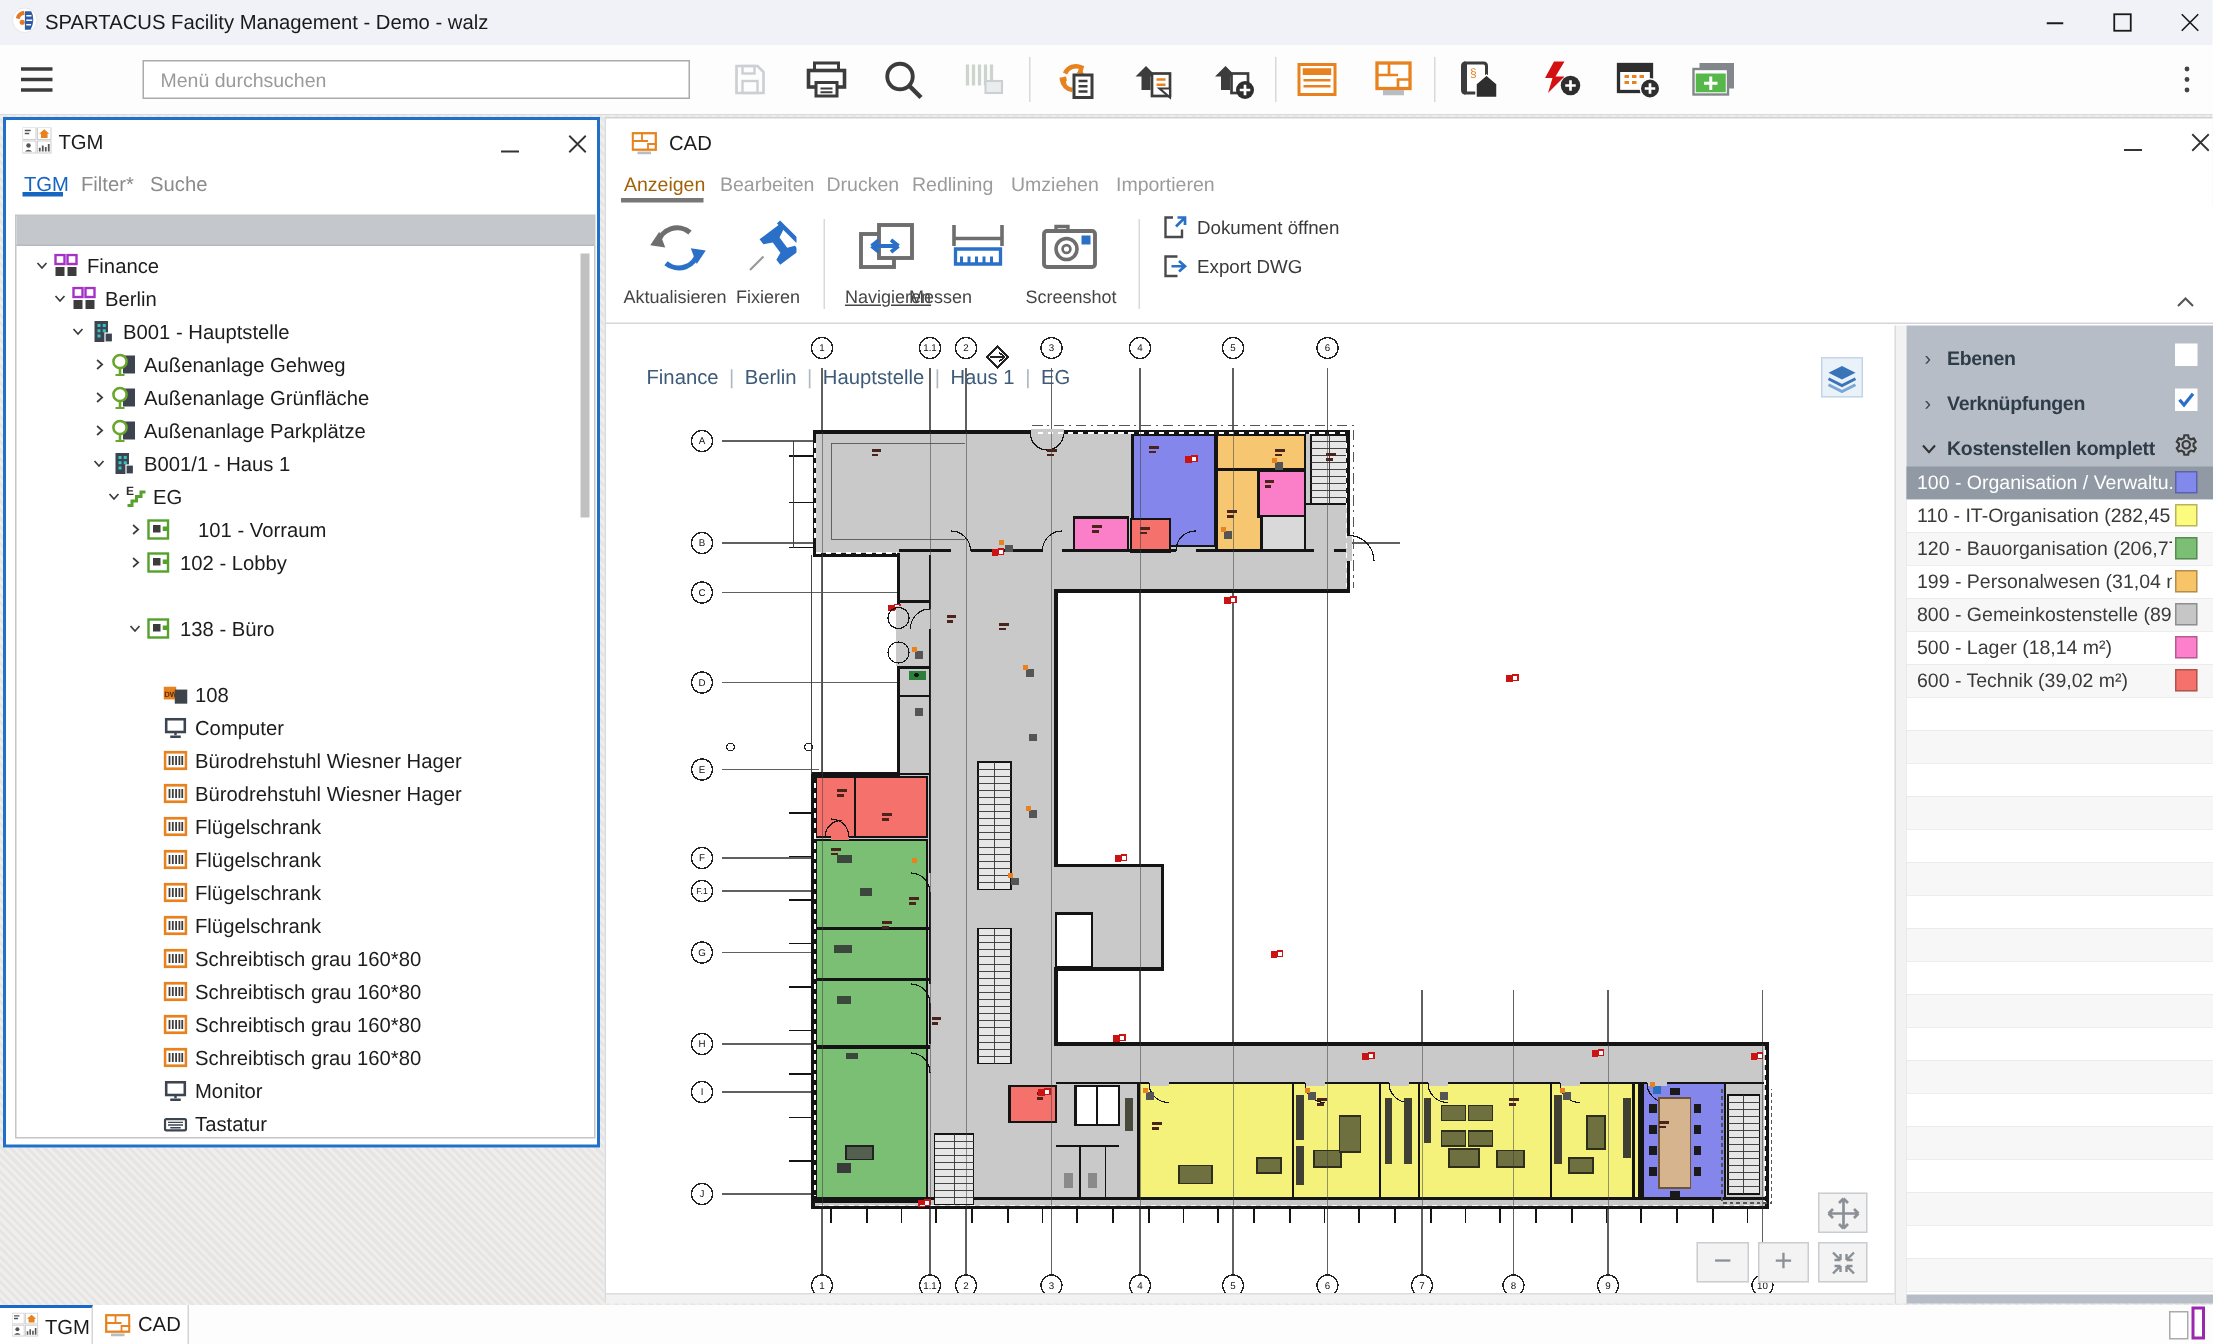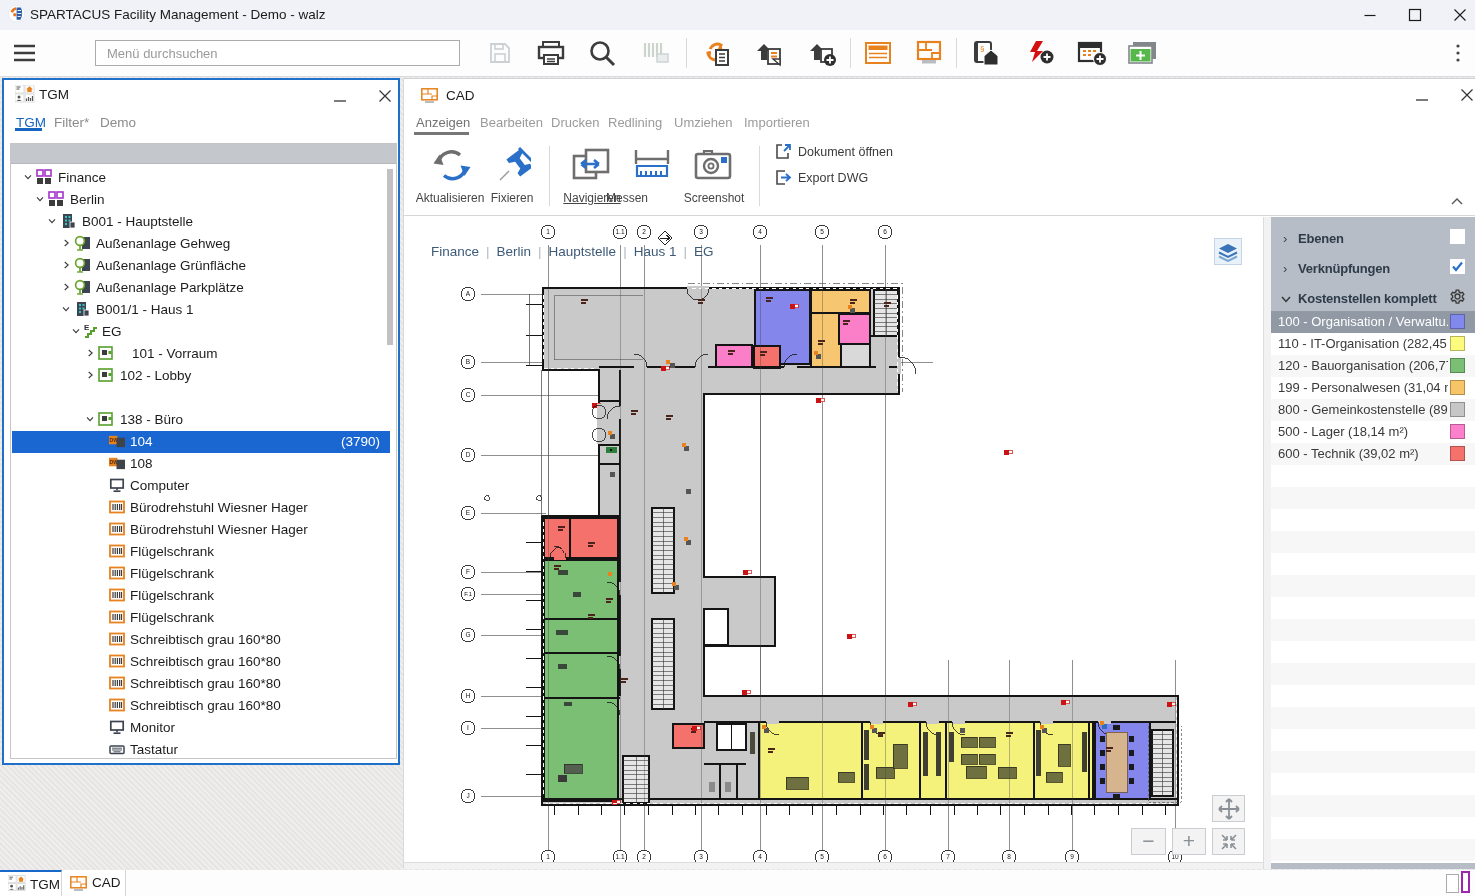--- a/index.html
+++ b/index.html
@@ -193,21 +193,21 @@
     </svg>
     <div class="hdr-title">TGM</div>
     <svg class="abs" style="left:328px;top:13px" width="16" height="16" viewBox="0 0 16 16">
         <path d="M2 8 h12" stroke="#333" stroke-width="1.3"></path>
       </svg>
     <svg class="abs" style="left:373px;top:8px" width="16" height="16" viewBox="0 0 16 16">
         <path d="M2.5 2.5 l11 11 M13.5 2.5 l-11 11" stroke="#333" stroke-width="1.2"></path>
       </svg>
     <div class="tabs" style="left:12px;top:35px;color:#1665c0;">TGM</div>
     <div class="tabs" style="left:50px;top:35px;">Filter*</div>
-    <div class="tabs" style="left:96px;top:35px;">Demo</div>
+    <div class="tabs" style="left:96px;top:35px;">Suche</div>
     <div class="abs" style="left:11px;top:48px;width:27px;height:3px;background:#1665c0;"></div>
     <div class="treebox">
       <div class="treehead"></div>
       <div class="abs" style="left:376px;top:25px;width:6px;height:176px;background:#c1c1c1;"></div>
       <div class="trow" style="top:23px">
           <svg class="chev" style="left:11px" width="12" height="14" viewBox="0 0 12 14">
             <path d="M2.5 5 L6 9 L9.5 5" fill="none" stroke="#3c3c3c" stroke-width="1.3"></path>
           </svg>
           <svg class="ticon" style="left:25px" width="16" height="16" viewBox="0 0 16 16">
             <rect x="1" y="1" width="6" height="6" fill="none" stroke="#a333c8" stroke-width="1.6"></rect>
@@ -330,30 +330,20 @@
   <div class="trow" style="top:265px">
           <svg class="chev" style="left:73px" width="12" height="14" viewBox="0 0 12 14">
             <path d="M2.5 5 L6 9 L9.5 5" fill="none" stroke="#3c3c3c" stroke-width="1.3"></path>
           </svg>
           <svg class="ticon" style="left:87px" width="16" height="16" viewBox="0 0 16 16">
             <rect x="1" y="2" width="13" height="12" fill="none" stroke="#55a12c" stroke-width="1.6"></rect>
             <rect x="4" y="5" width="5" height="5" fill="#3c3c3c"></rect>
             <rect x="10.5" y="6" width="3" height="3" fill="#55a12c"></rect>
           </svg>
           <div class="lbl" style="left:109px;">138 - Büro</div>
-        </div>
-  <div class="trow" style="top:287px">
-          <div class="selrow" style="width:378px"></div>
-          <svg class="ticon" style="left:98px" width="17" height="15" viewBox="0 0 17 15">
-            <rect x="0" y="2" width="9" height="9" fill="#e8821e"></rect>
-            <text x="0.5" y="9" font-size="5.5" font-weight="bold" fill="#5a2d0c" font-family="Liberation Sans">DWG</text>
-            <rect x="8" y="4" width="9" height="10" fill="#3f444b"></rect>
-          </svg>
-          <div class="lbl" style="left:119px;color:#fff;">104</div>
-          <div class="lbl" style="left:330px;color:#fff;">(3790)</div>
         </div>
   <div class="trow" style="top:309px">
           <svg class="ticon" style="left:98px" width="17" height="15" viewBox="0 0 17 15">
             <rect x="0" y="2" width="9" height="9" fill="#e8821e"></rect>
             <text x="0.5" y="9" font-size="5.5" font-weight="bold" fill="#5a2d0c" font-family="Liberation Sans">DWG</text>
             <rect x="8" y="4" width="9" height="10" fill="#3f444b"></rect>
           </svg>
           <div class="lbl" style="left:119px;">108</div>
         </div>
   <div class="trow" style="top:331px">
@@ -457,21 +447,21 @@
       <path d="M7 1 v5 h4 M7 6 h-6 M11 12 v-4 h6" stroke="#e8821e" stroke-width="1.2" fill="none"></path>
       <rect x="4" y="13" width="9" height="2" fill="#b9bdc1"></rect>
     </svg>
     <div class="hdr-title" style="left:42px;">CAD</div>
     <svg class="abs" style="left:1010px;top:13px" width="16" height="16" viewBox="0 0 16 16">
         <path d="M2 8 h12" stroke="#333" stroke-width="1.3"></path>
       </svg>
     <svg class="abs" style="left:1055px;top:8px" width="16" height="16" viewBox="0 0 16 16">
         <path d="M2.5 2.5 l11 11 M13.5 2.5 l-11 11" stroke="#333" stroke-width="1.2"></path>
       </svg>
-    <div class="cadtab" style="left:12px;color:#737373;">Anzeigen</div>
+    <div class="cadtab" style="left:12px;color:#a16207;">Anzeigen</div>
     <div class="cadtab" style="left:76px;">Bearbeiten</div>
     <div class="cadtab" style="left:147px;">Drucken</div>
     <div class="cadtab" style="left:204px;">Redlining</div>
     <div class="cadtab" style="left:270px;">Umziehen</div>
     <div class="cadtab" style="left:340px;text-align:right;">Importieren</div>
     <div class="abs" style="left:10px;top:53px;width:55px;height:3px;background:#777;"></div>
     <div id="ribbon">
       <svg class="abs" style="left:27px;top:9px" width="42" height="38" viewBox="0 0 42 38">
         <path d="M8 15 A12.5 11.5 0 0 1 29 8" fill="none" stroke="#6e6e6e" stroke-width="3.4"></path>
         <path d="M12.5 18 L2.5 16.5 L8.5 7.5 Z" fill="#6e6e6e"></path>

